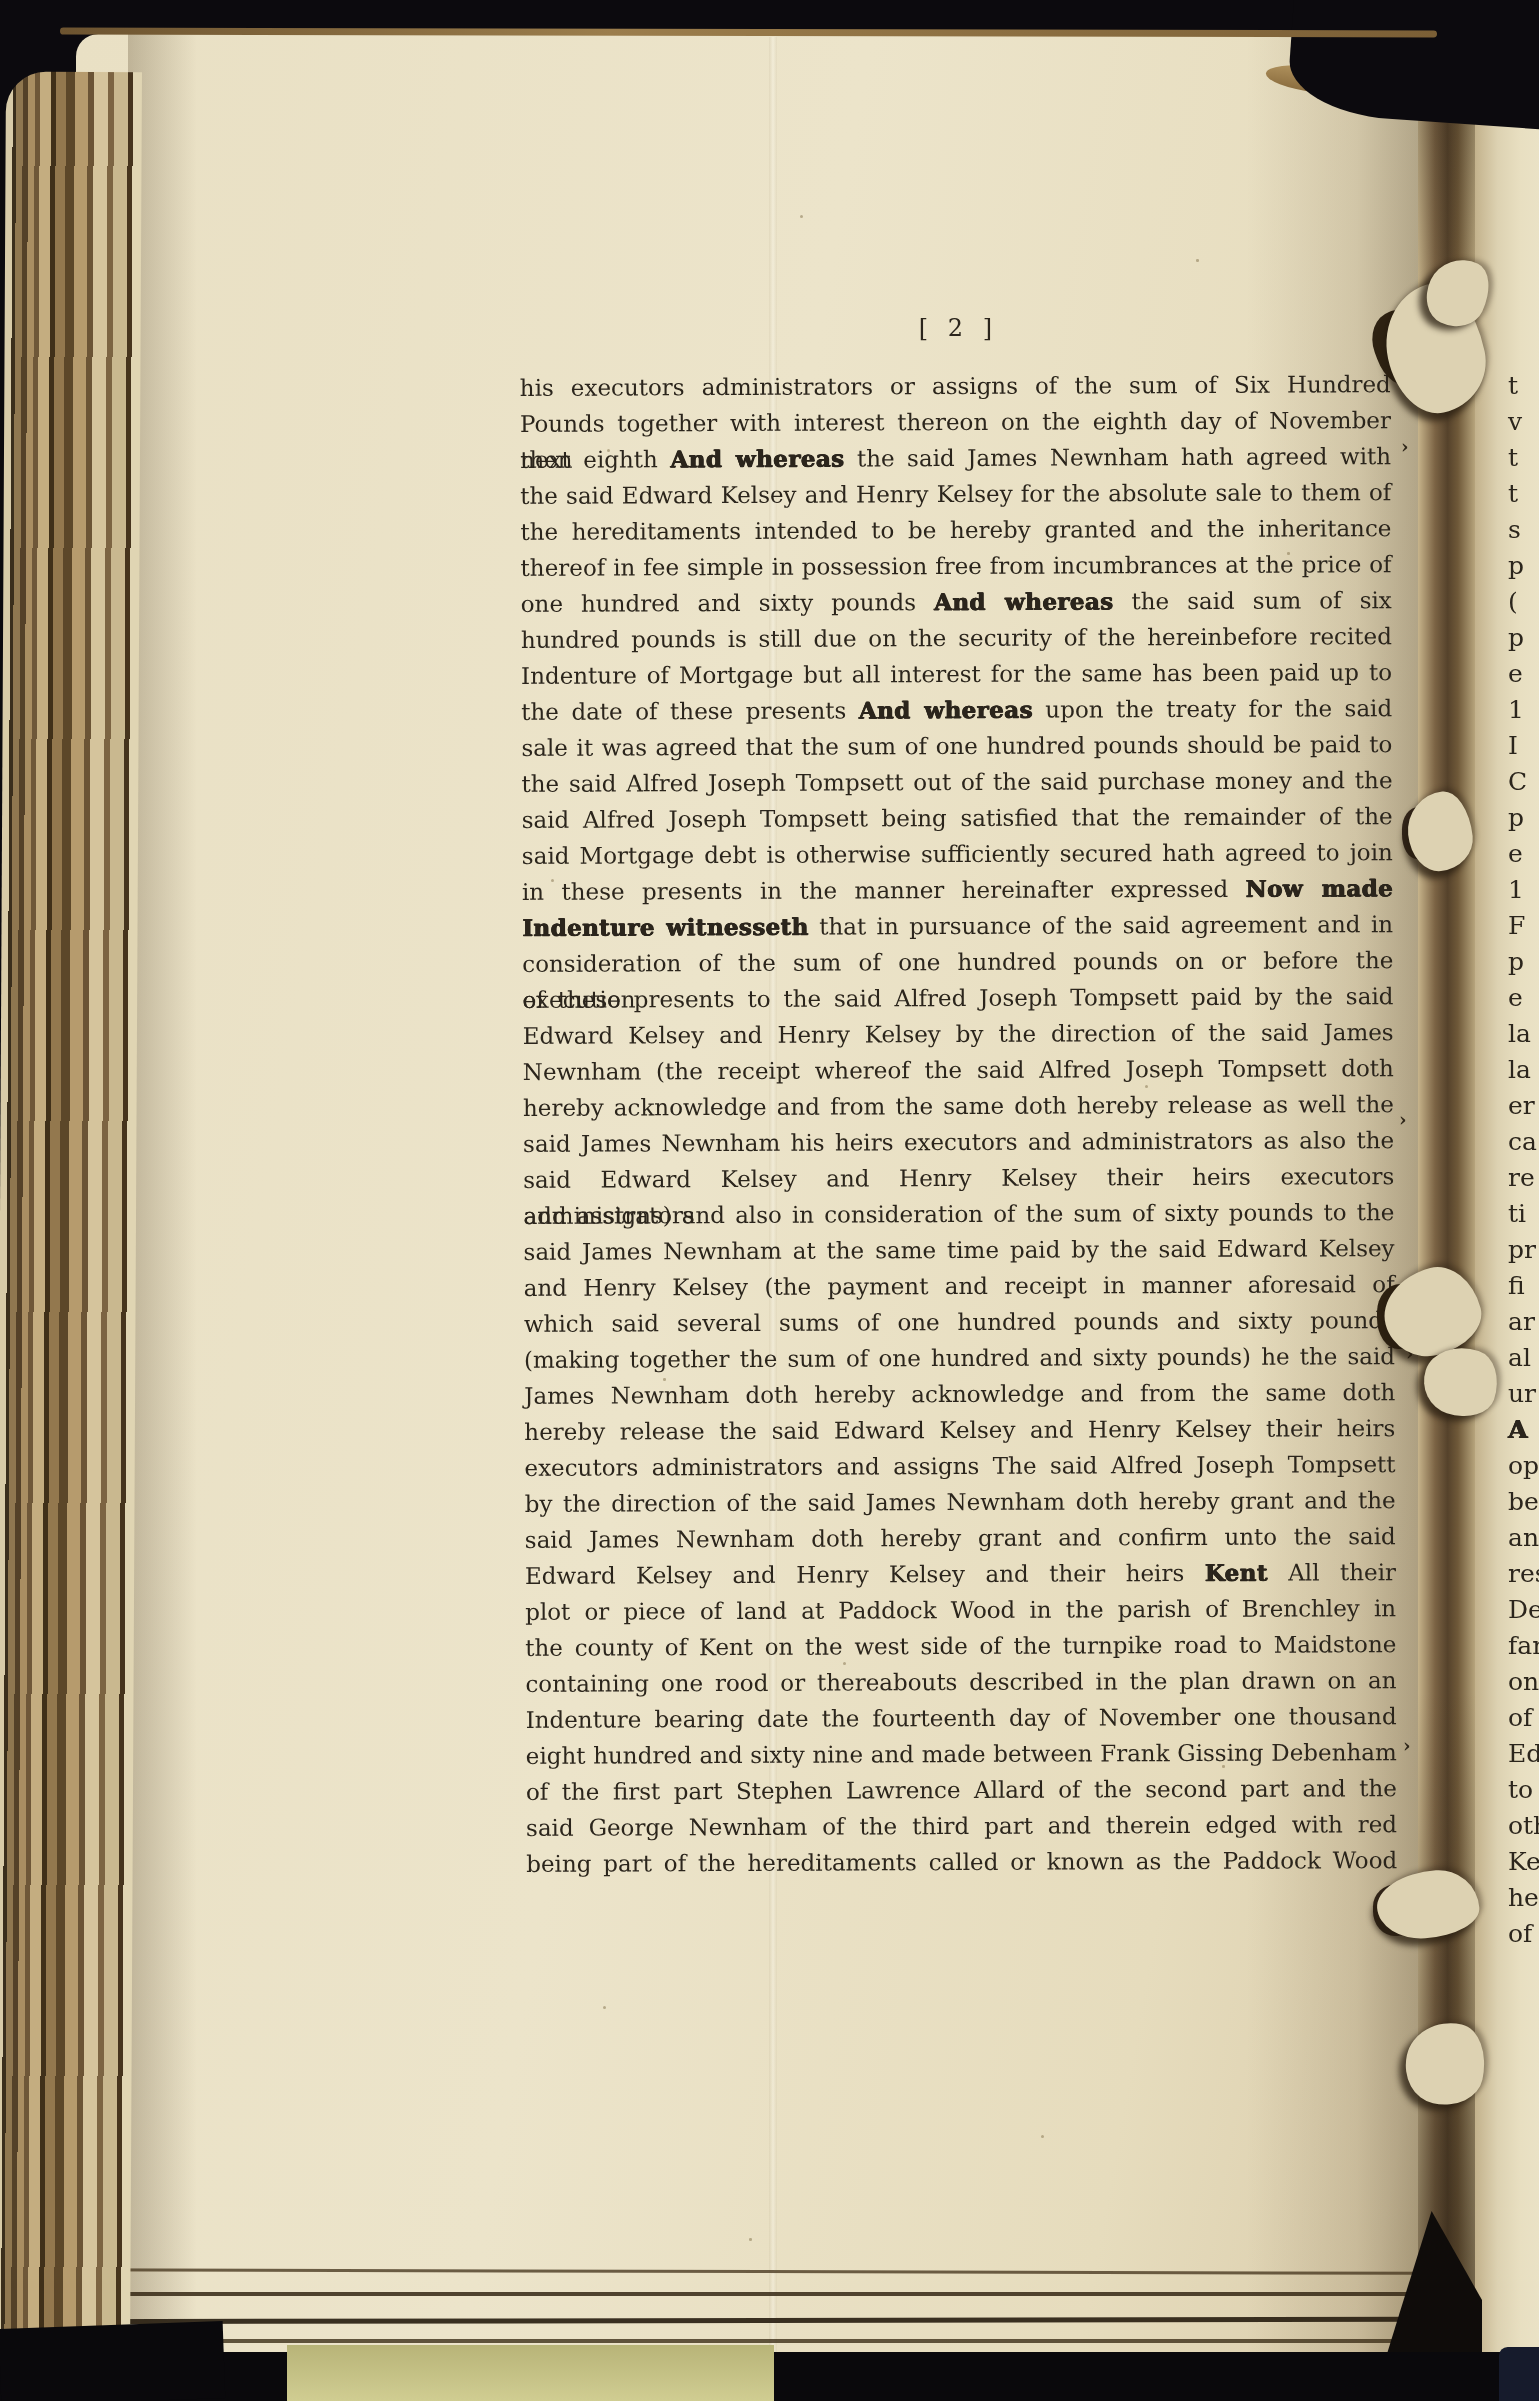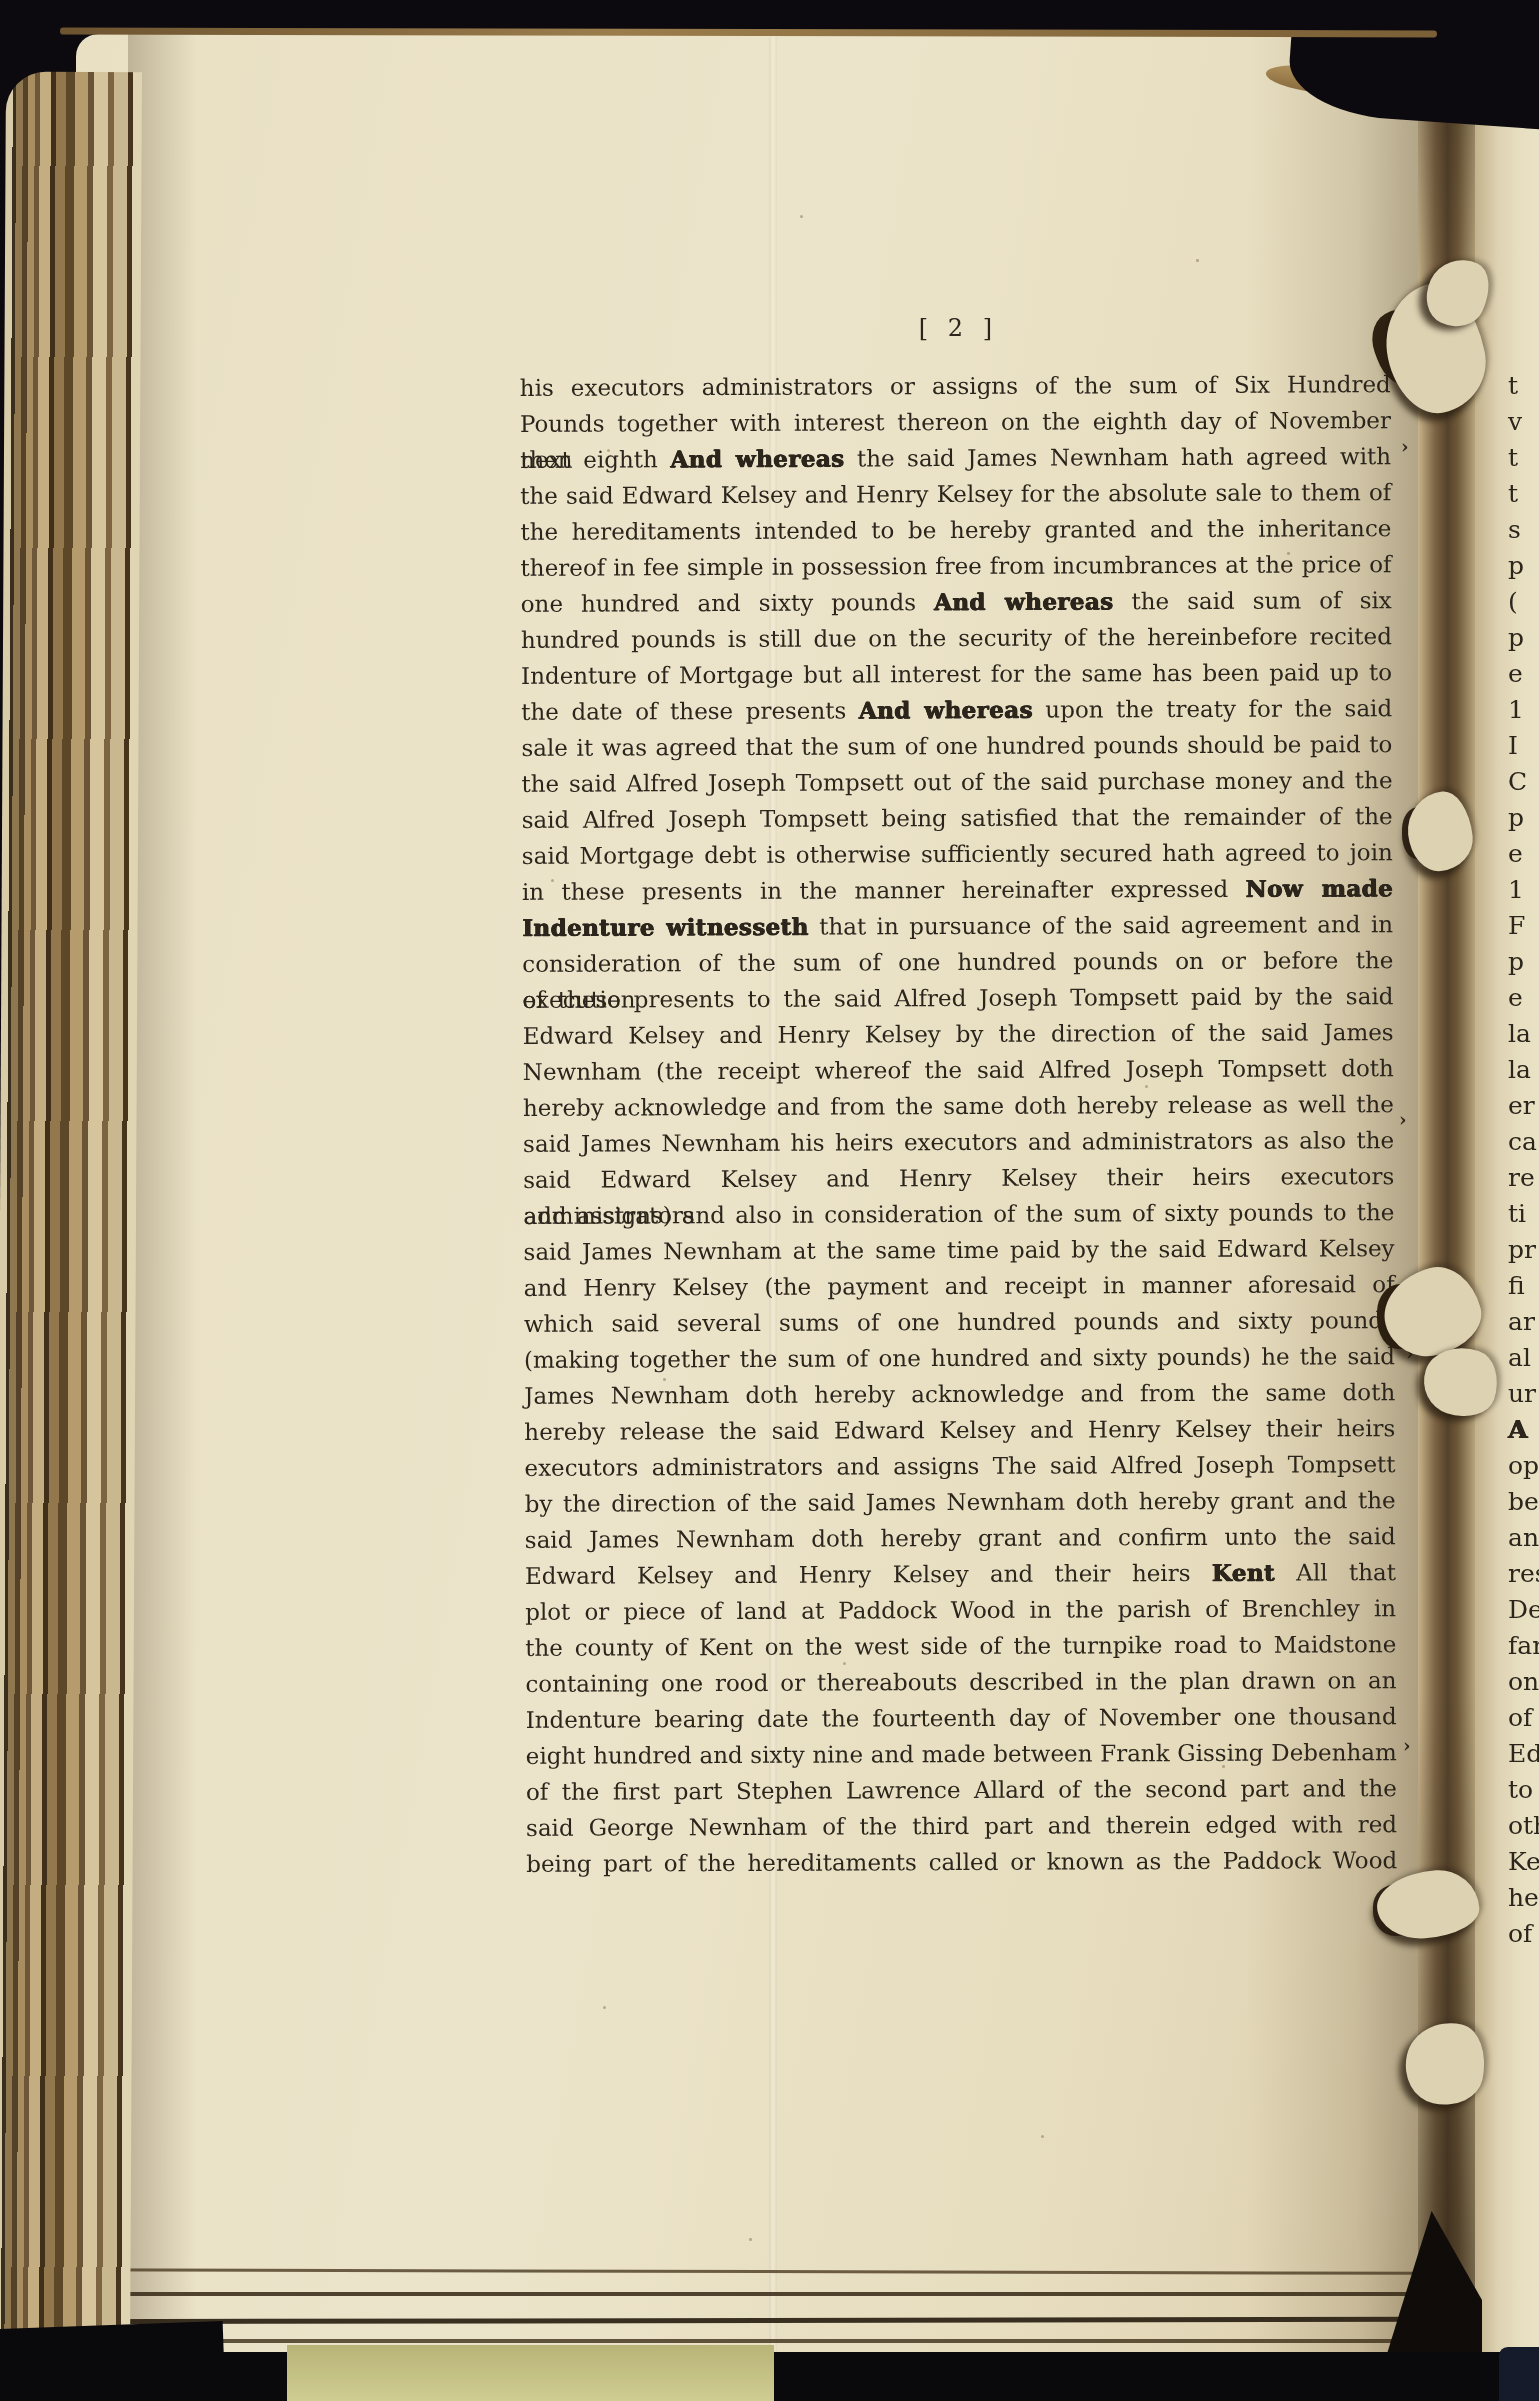--- a/index.html
+++ b/index.html
@@ -71,21 +71,21 @@
         <div class="tline"><span>and assigns) and also in consideration of the sum of sixty pounds to the</span></div>
         <div class="tline"><span>said James Newnham at the same time paid by the said Edward Kelsey</span></div>
         <div class="tline"><span>and Henry Kelsey (the payment and receipt in manner aforesaid of</span></div>
         <div class="tline"><span>which said several sums of one hundred pounds and sixty pounds</span></div>
         <div class="tline"><span>(making together the sum of one hundred and sixty pounds) he the said</span></div>
         <div class="tline"><span>James Newnham doth hereby acknowledge and from the same doth</span></div>
         <div class="tline"><span>hereby release the said Edward Kelsey and Henry Kelsey their heirs</span></div>
         <div class="tline"><span>executors administrators and assigns The said Alfred Joseph Tompsett</span></div>
         <div class="tline"><span>by the direction of the said James Newnham doth hereby grant and the</span></div>
         <div class="tline"><span>said James Newnham doth hereby grant and confirm unto the said</span></div>
-        <div class="tline"><span>Edward Kelsey and Henry Kelsey and their heirs </span><span class="bl">Kent</span><span> All that</span></div>
+        <div class="tline"><span>Edward Kelsey and Henry Kelsey and their heirs </span><span class="bl">Kent</span><span> All their</span></div>
         <div class="tline"><span>plot or piece of land at Paddock Wood in the parish of Brenchley in</span></div>
         <div class="tline"><span>the county of Kent on the west side of the turnpike road to Maidstone</span></div>
         <div class="tline"><span>containing one rood or thereabouts described in the plan drawn on an</span></div>
         <div class="tline"><span>Indenture bearing date the fourteenth day of November one thousand</span></div>
         <div class="tline"><span>eight hundred and sixty nine and made between Frank Gissing Debenham</span></div>
         <div class="tline"><span>of the first part Stephen Lawrence Allard of the second part and the</span></div>
         <div class="tline"><span>said George Newnham of the third part and therein edged with red</span></div>
         <div class="tline"><span>being part of the hereditaments called or known as the Paddock Wood</span></div>
       </div>
 

